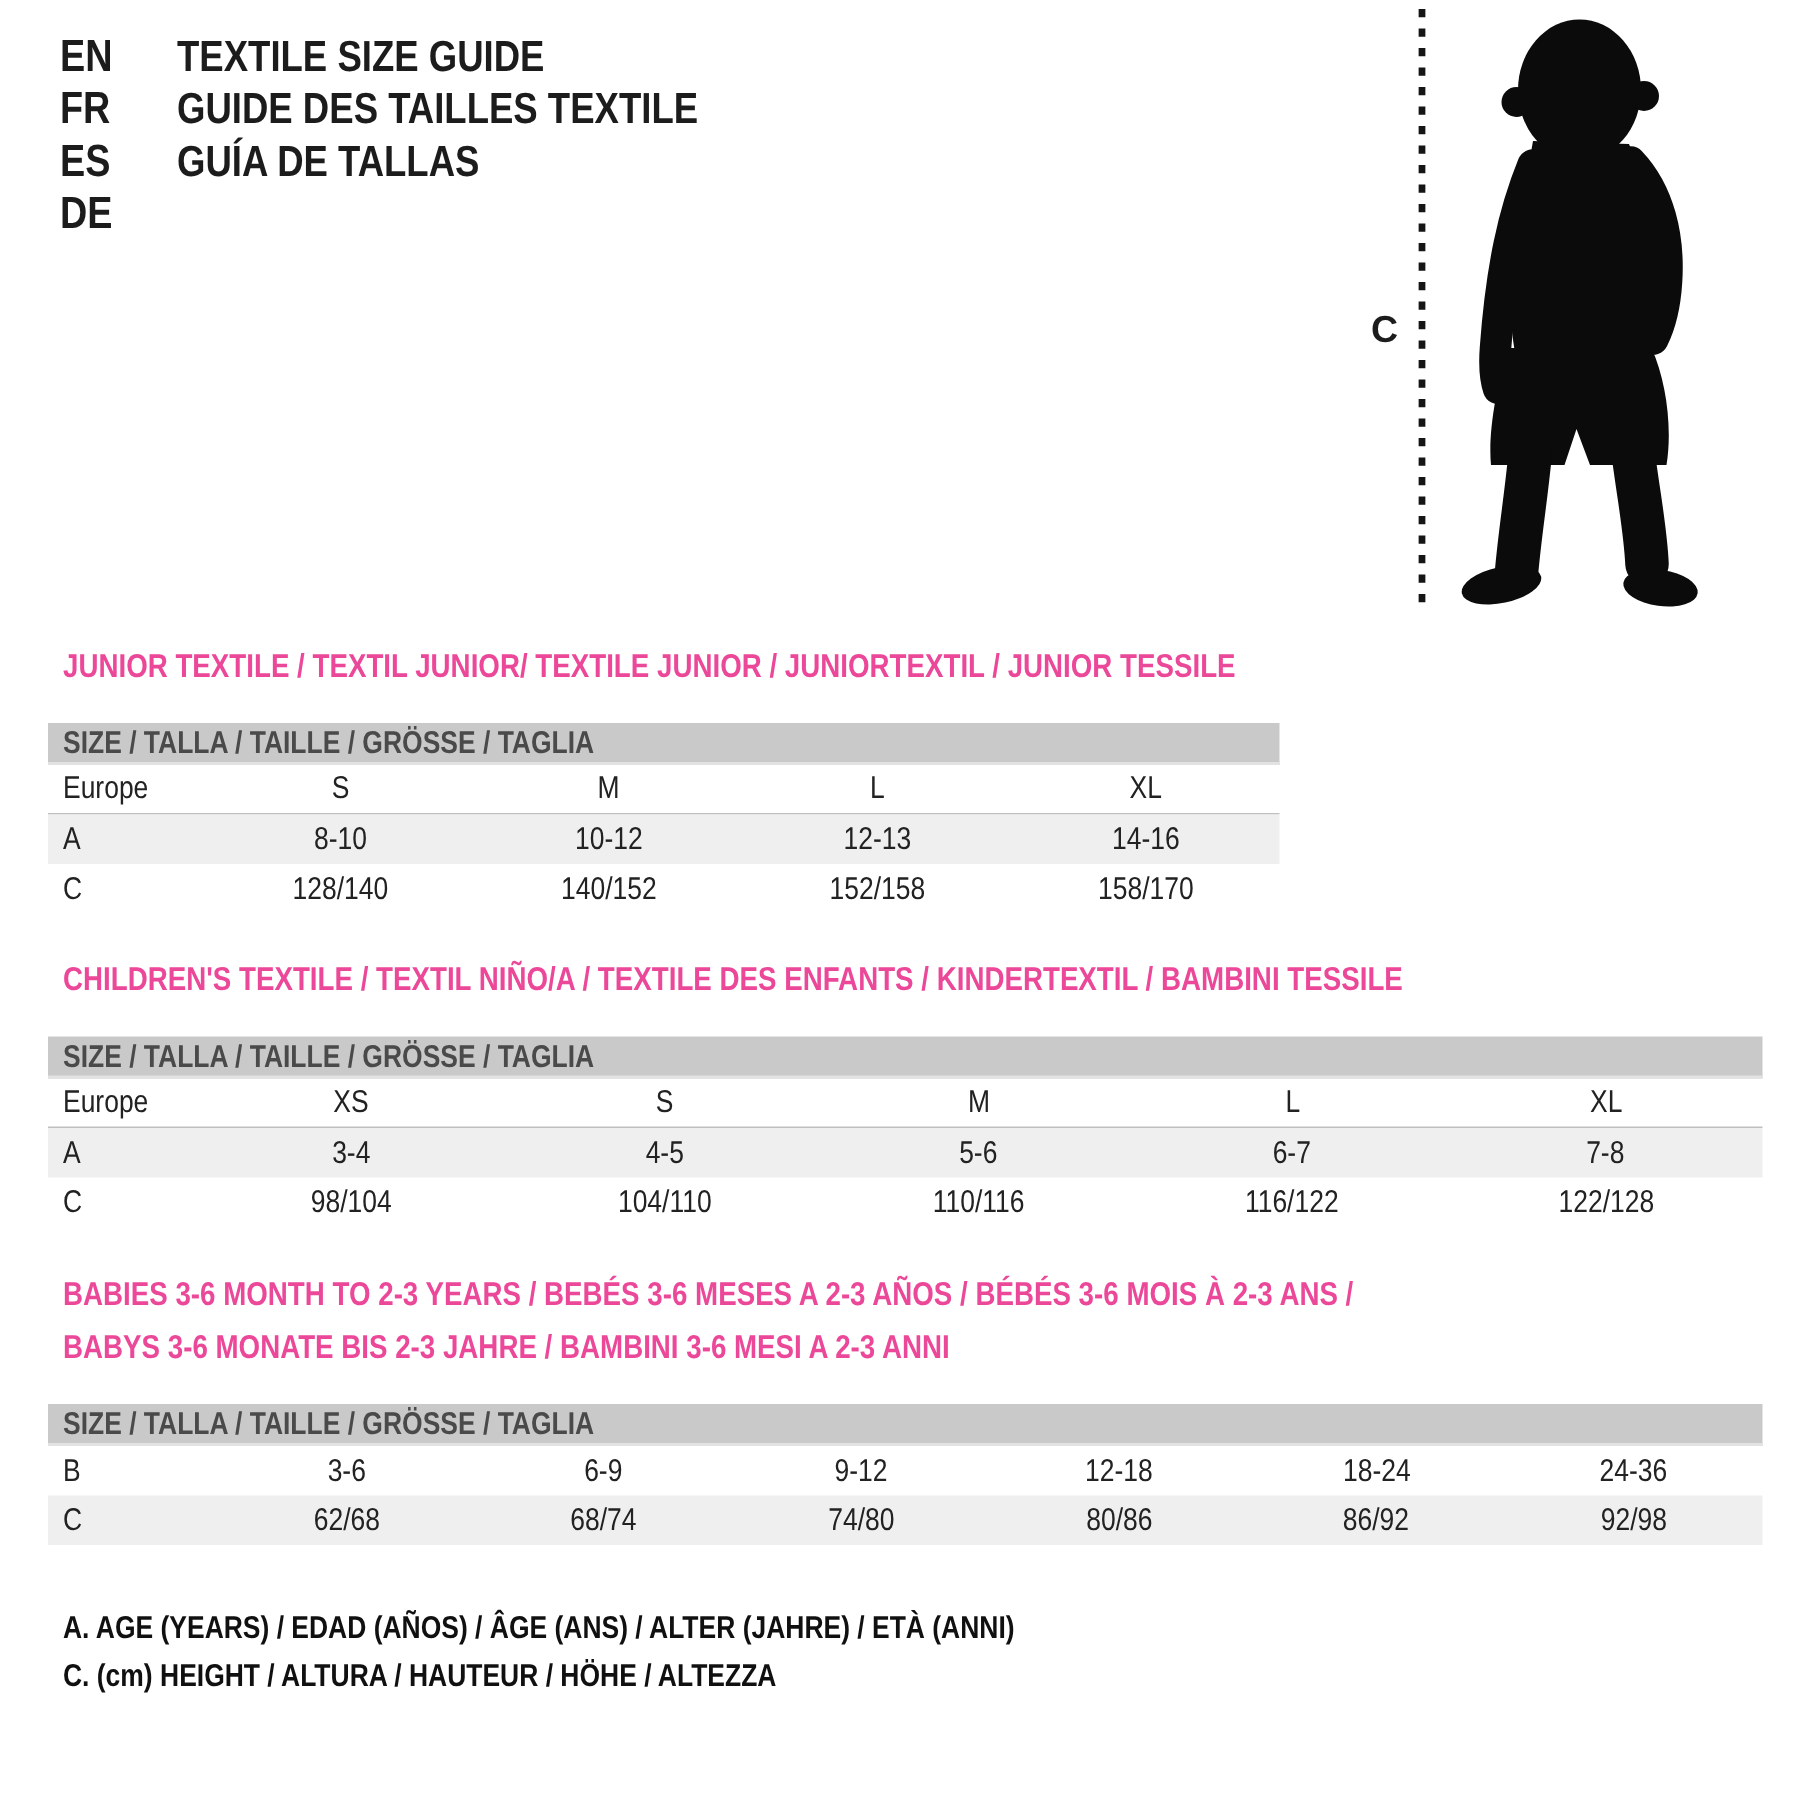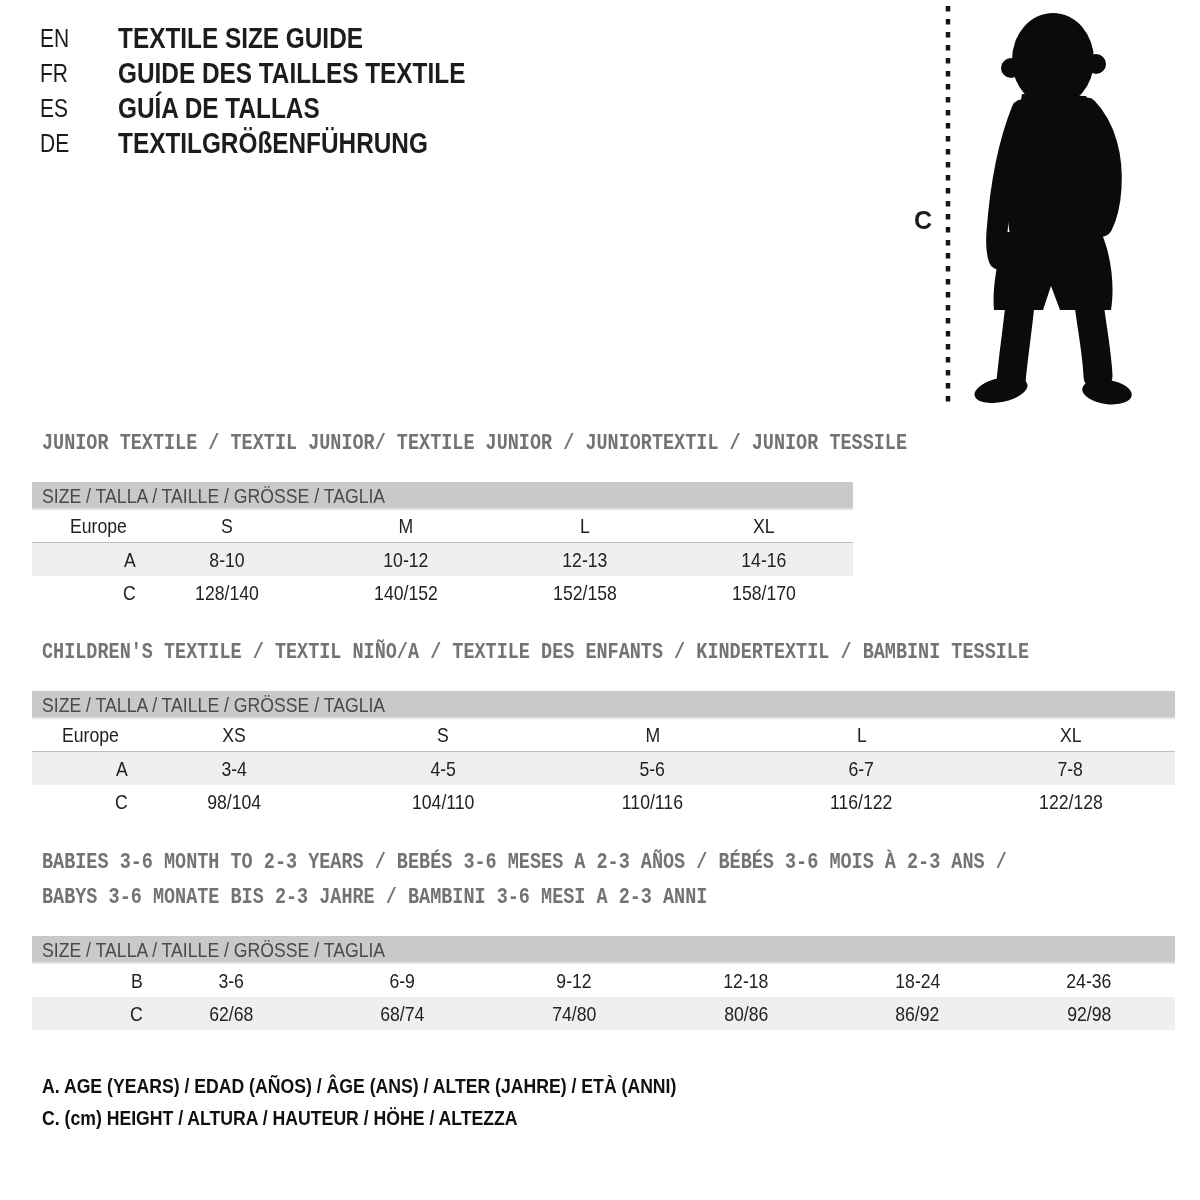--- a/index.html
+++ b/index.html
@@ -13,47 +13,47 @@
   .page { width: 1200px; height: 1200px; box-sizing: border-box; padding: 0 30px 0 32px; }
 
   
   .cx { display: inline-block; transform: scaleX(0.84); transform-origin: 0 50%; white-space: nowrap; }
   .cxc { display: inline-block; transform: scaleX(0.84); transform-origin: 50% 50%; white-space: nowrap; }
 
   
   .header-flex { display: flex; justify-content: space-between; height: 420px; }
   .langs { padding-top: 24px; padding-left: 8px; }
   .lang-row { display: flex; line-height: 28px; margin-bottom: 7px; }
-  .lang-code { width: 78px; font-weight: 400; font-size: 25px; }
+  .lang-code { width: 78px; font-weight: 700; font-size: 30px; }
   .lang-title { font-weight: 700; font-size: 29px; }
 
   .figure { position: relative; width: 258px; height: 412px; margin-right: 28px; flex: none; }
   .measure-label { position: absolute; left: 30px; top: 206px; font-weight: 700; font-size: 25px; }
   .dash-line { position: absolute; left: 60px; top: 6px; }
   .silhouette { position: absolute; left: 76px; top: 2px; }
 
   
-  .sec-title { font-size: 22px; line-height: 24px; font-weight: 700; color: #737373; margin-left: 10px; font-family: Liberation Mono, monospace; }
+  .sec-title { font-size: 22px; line-height: 24px; font-weight: 700; color: #ec4899; margin-left: 10px; }
   .sec-title.second-line { margin-top: 11px; }
 
   .sizebar {
     margin-top: 26px; height: 28px; line-height: 28px;
     background: #c9c9c9; border-bottom: 2px solid #e2e2e2;
-    padding-left: 10px; font-weight: 400; font-size: 21px; color: #4a4a4a;
+    padding-left: 10px; font-weight: 700; font-size: 21px; color: #4a4a4a;
     box-sizing: border-box;
   }
   .tbl { }
   .t1 { width: 821px; }
   .t2 { width: 1143px; }
   .t3 { width: 1143px; }
   .trow { display: grid; align-items: center; height: 33px; font-size: 21px; color: #222222; }
   .t1 .trow { grid-template-columns: 106px repeat(4, 1fr); }
   .t2 .trow { grid-template-columns: 98px repeat(5, 1fr); }
   .t3 .trow { grid-template-columns: 113px repeat(6, 1fr); }
-  .trow .lbl { text-align: right; padding-left: 10px; text-decoration: underline; }
+  .trow .lbl { text-align: left; padding-left: 10px; text-decoration: underline; }
   .trow .cell { text-align: center; }
   .trow.euro { border-bottom: 1px solid #bfbfbf; box-sizing: border-box; }
   .trow.alt { background: #efefef; }
 
   .mt-t1 { margin-top: 12px; }
   .mt-t2 { margin-top: 32px; }
   .mt-t3 { margin-top: 33px; }
 
   
   .legend { margin-top: 40px; margin-left: 10px; }
@@ -74,21 +74,20 @@
       <div class="lang-row">
         <span class="lang-code"><span class="cx">FR</span></span>
         <span class="lang-title"><span class="cx">GUIDE DES TAILLES TEXTILE</span></span>
       </div>
       <div class="lang-row">
         <span class="lang-code"><span class="cx">ES</span></span>
         <span class="lang-title"><span class="cx">GUÍA DE TALLAS</span></span>
       </div>
       <div class="lang-row">
         <span class="lang-code"><span class="cx">DE</span></span>
-        <span class="lang-title"><span class="cx">TEXTILGRÖßENFÜHRUNG</span></span>
       </div>
     </div>
 
     <div class="figure">
       <span class="measure-label">C</span>
       <svg class="dash-line" width="8" height="400" viewBox="0 0 8 400">
         <line x1="4" y1="0" x2="4" y2="400" stroke="#151515" stroke-width="4.5" stroke-dasharray="5.5 7.5"></line>
       </svg>
       <svg class="silhouette" width="176" height="406" viewBox="0 0 176 406">
         <g fill="#0b0b0b" stroke="none">

